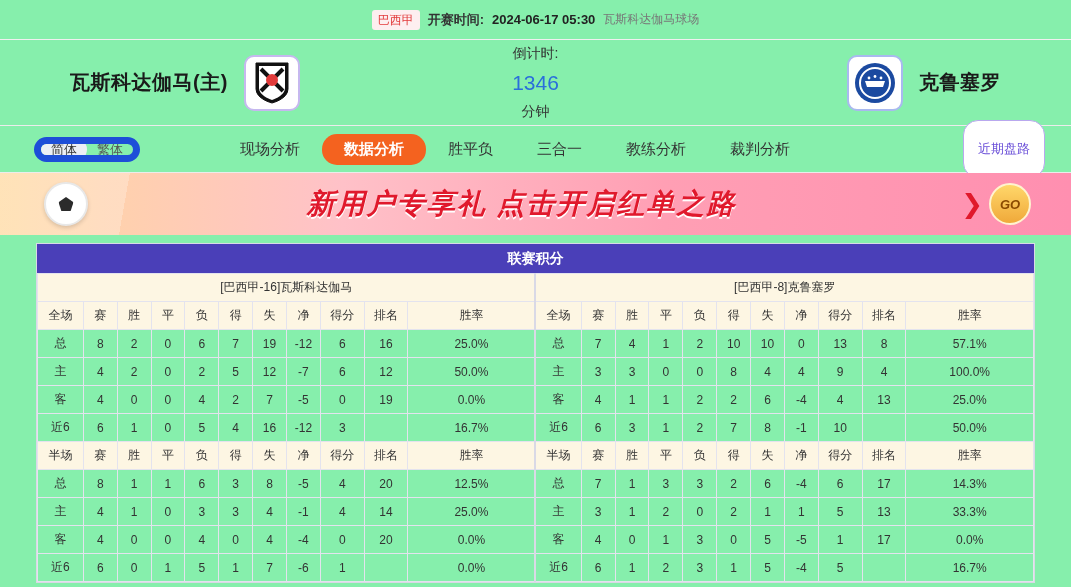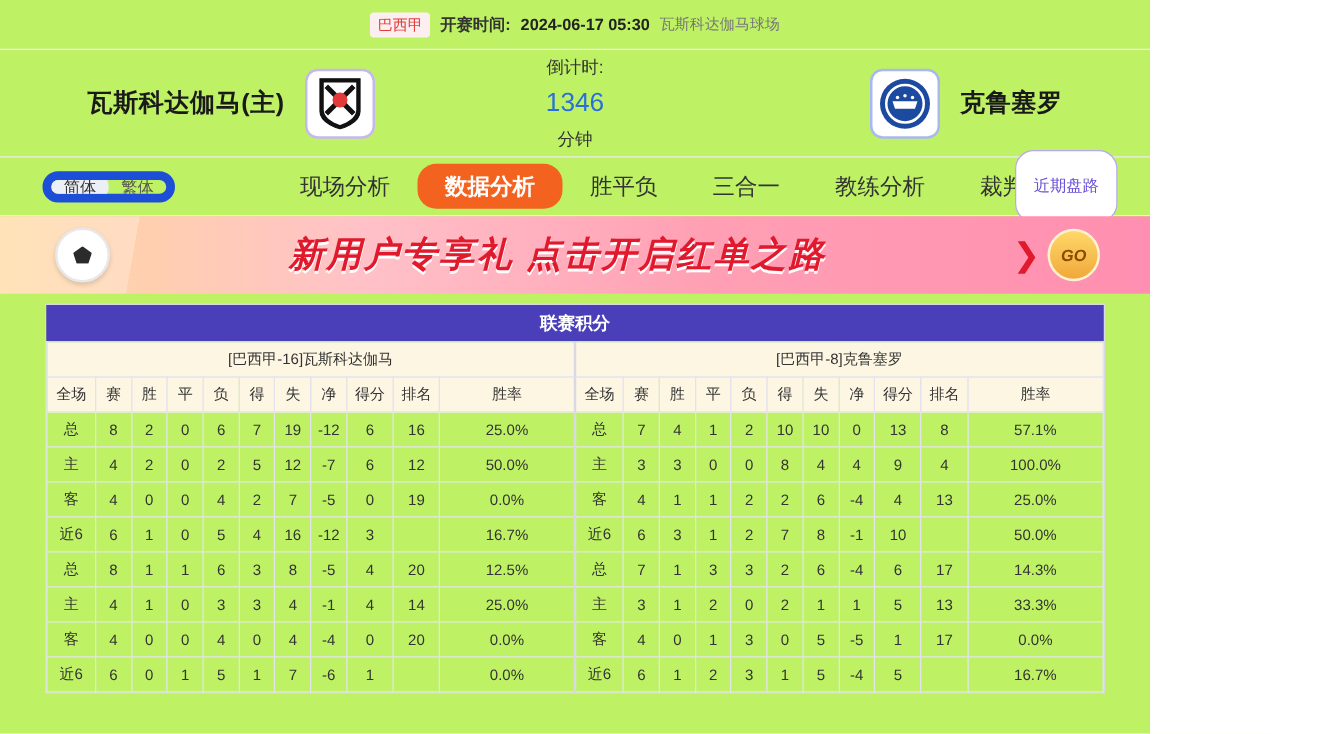--- a/index.html
+++ b/index.html
@@ -3,21 +3,21 @@
 <meta charset="utf-8">
 <style>
   * { box-sizing: border-box; }
   html, body {
     margin: 0; padding: 0;
     width: 1071px; height: 587px;
     background: #ffffff;
     font-family: "Liberation Sans", "DejaVu Sans", sans-serif;
     overflow: hidden;
   }
-  .page { width: 920px; height: 587px; position: relative; background:#bef264; }
+  .page { width: 1071px; height: 587px; position: relative; background:#86efac; }
 
   
   .topbar {
     height: 40px;
     display: flex; align-items: center; justify-content: center;
     gap: 8px;
     font-size: 13px;
     color: #444;
     border-bottom: 1px solid #f0f0f0;
   }
@@ -79,21 +79,21 @@
     border: 7px solid #1d4ed8;
     border-radius: 14px;
     overflow: hidden;
     height: 25px;
     font-size: 13px;
   }
   .lang-opt { padding: 0 10px; line-height: 23px; color: #555; }
   .lang-opt.active { background: #eceff5; color: #333; border-radius: 14px; }
   .nav-items { display: flex; align-items: center; gap: 0; margin-left: 78px; }
   .nav-item {
-    font-size: 18px; color: #333;
+    font-size: 15px; color: #333;
     padding: 6px 22px;
     border-radius: 15px;
     white-space: nowrap;
   }
   .nav-item.active {
     background: #f4621f;
     color: #fff;
     font-weight: bold;
   }
   .nav-right {
@@ -415,20 +415,44 @@
             <td>1</td>
             <td>2</td>
             <td>7</td>
             <td>8</td>
             <td>-1</td>
             <td>10</td>
             <td></td>
             <td>50.0%</td>
           </tr>
 
+          <tr class="colhdr">
+            <td>半场</td>
+            <td>赛</td>
+            <td>胜</td>
+            <td>平</td>
+            <td>负</td>
+            <td>得</td>
+            <td>失</td>
+            <td>净</td>
+            <td>得分</td>
+            <td>排名</td>
+            <td>胜率</td>
+            <td class="mid-sep">半场</td>
+            <td>赛</td>
+            <td>胜</td>
+            <td>平</td>
+            <td>负</td>
+            <td>得</td>
+            <td>失</td>
+            <td>净</td>
+            <td>得分</td>
+            <td>排名</td>
+            <td>胜率</td>
+          </tr>
 
           <tr>
             <td class="rowlabel-main">总</td>
             <td>8</td>
             <td>1</td>
             <td>1</td>
             <td>6</td>
             <td>3</td>
             <td>8</td>
             <td>-5</td>

